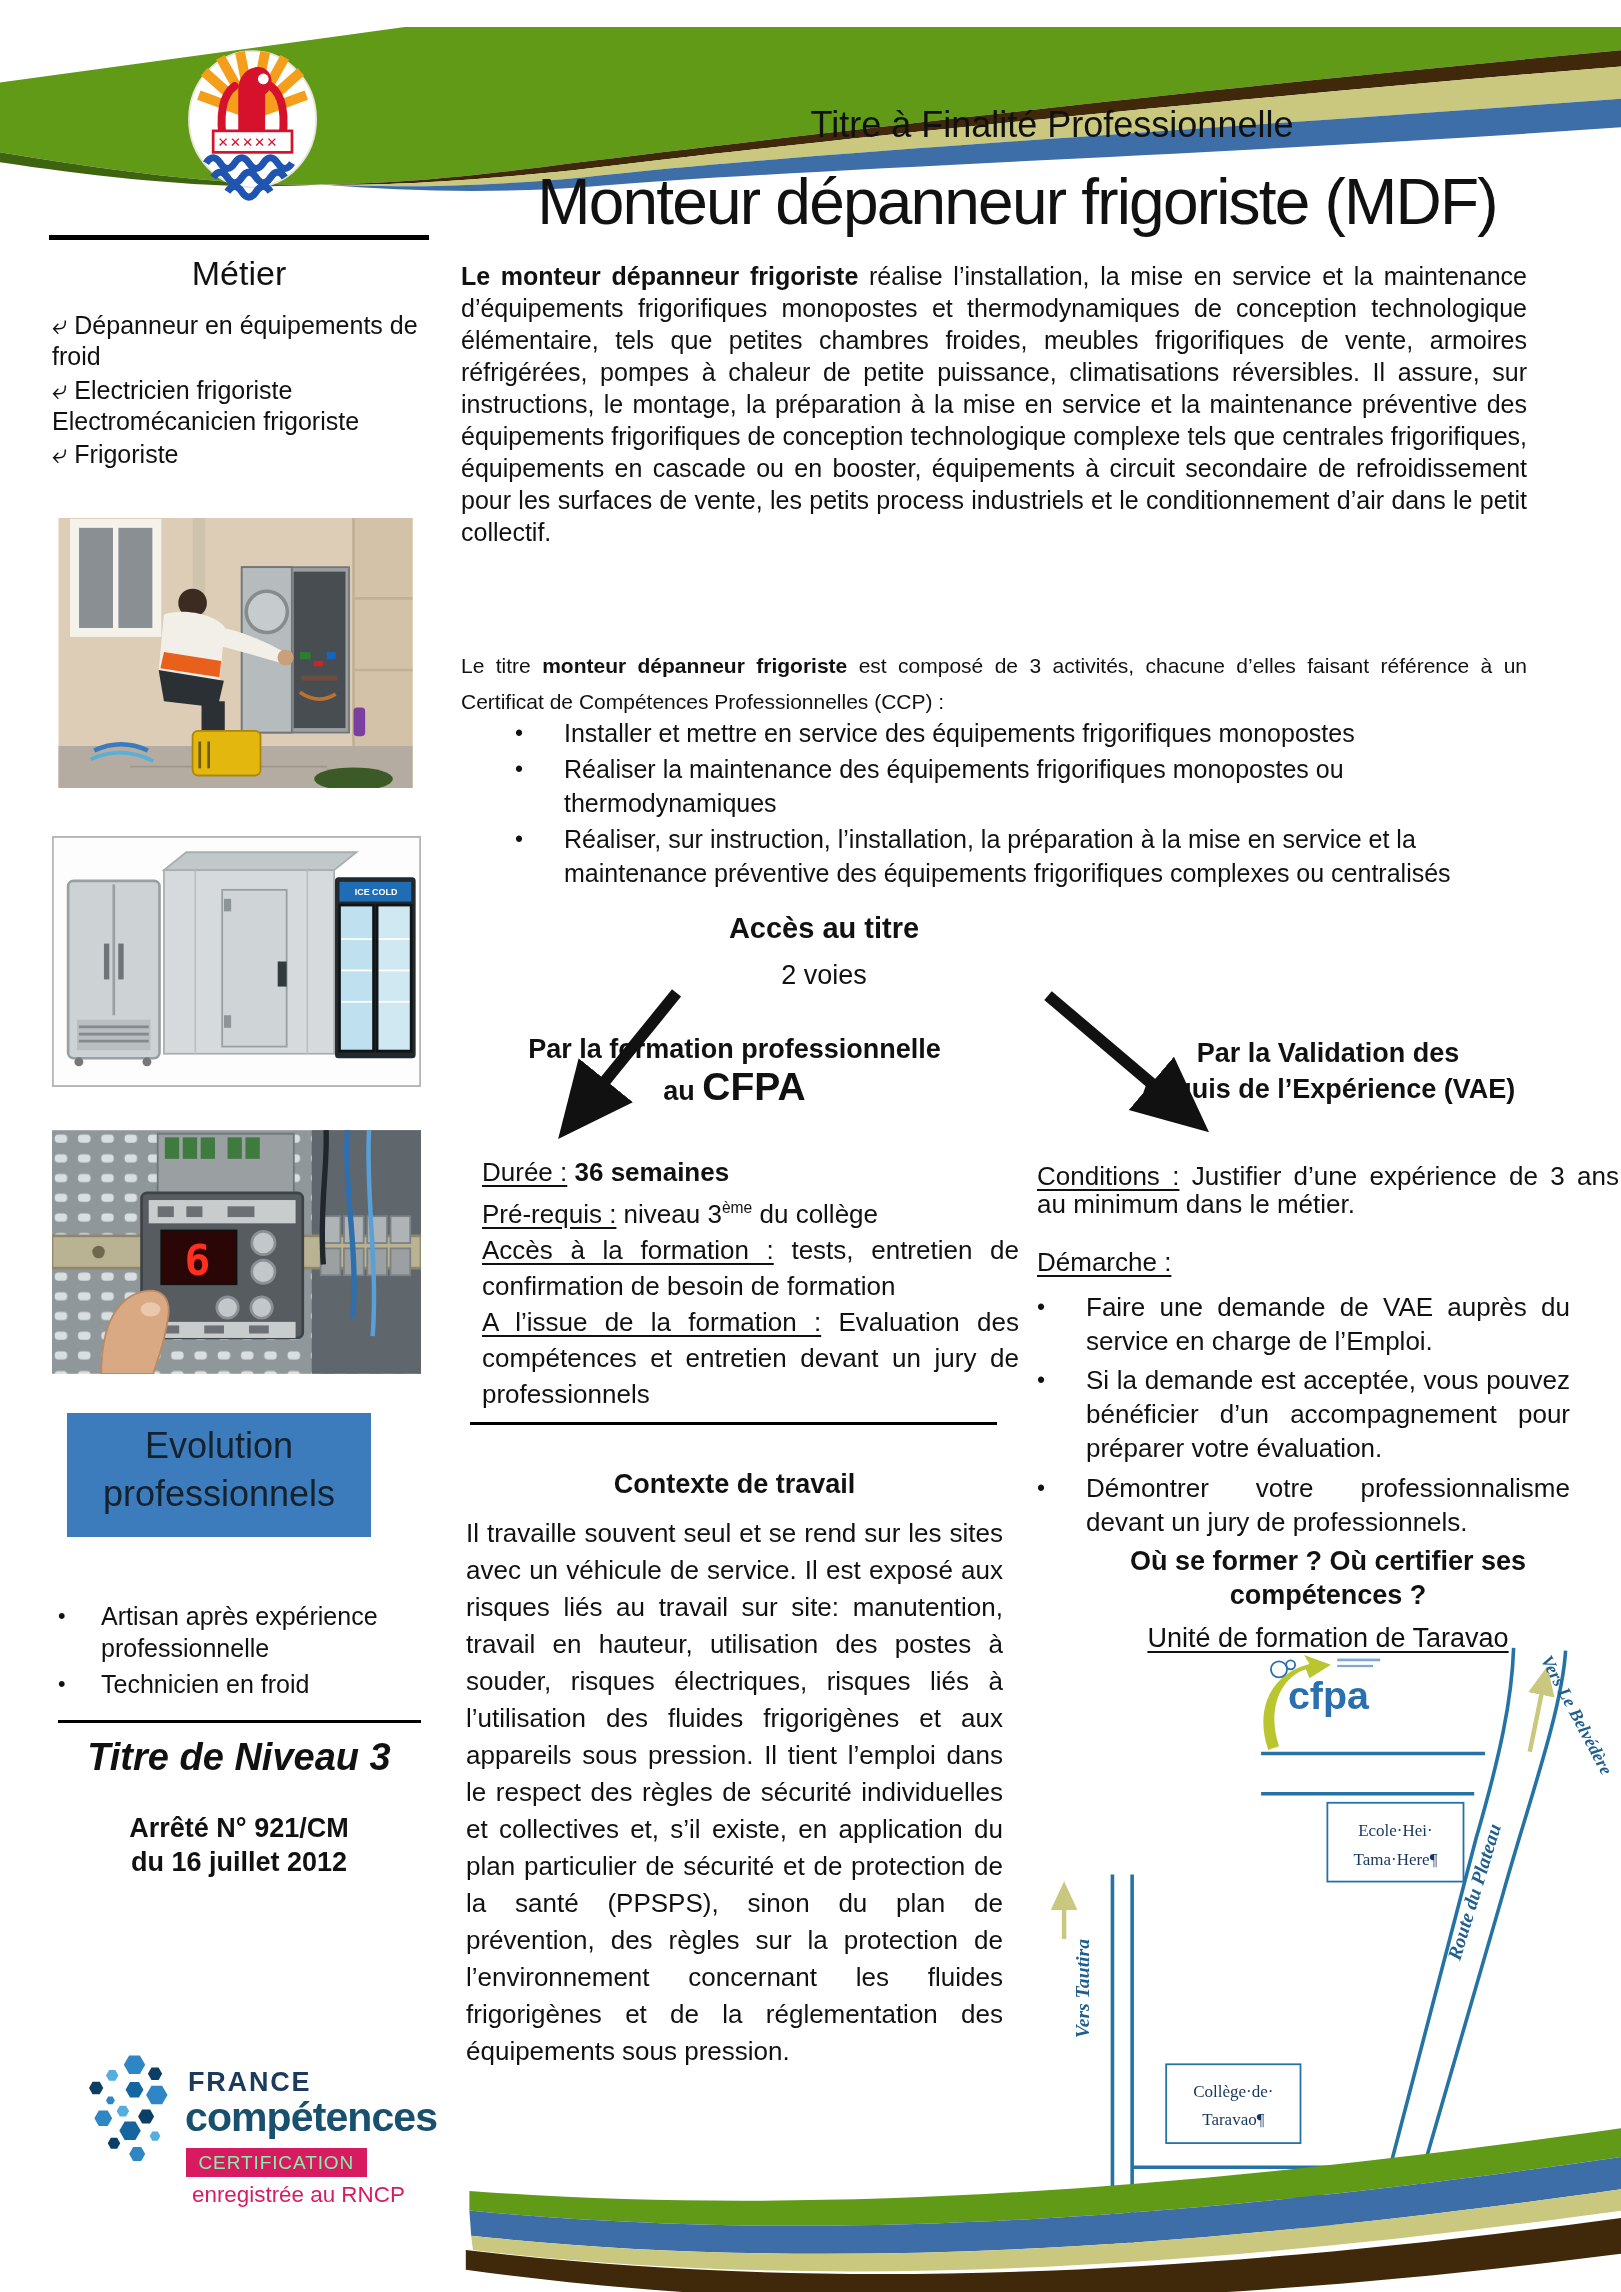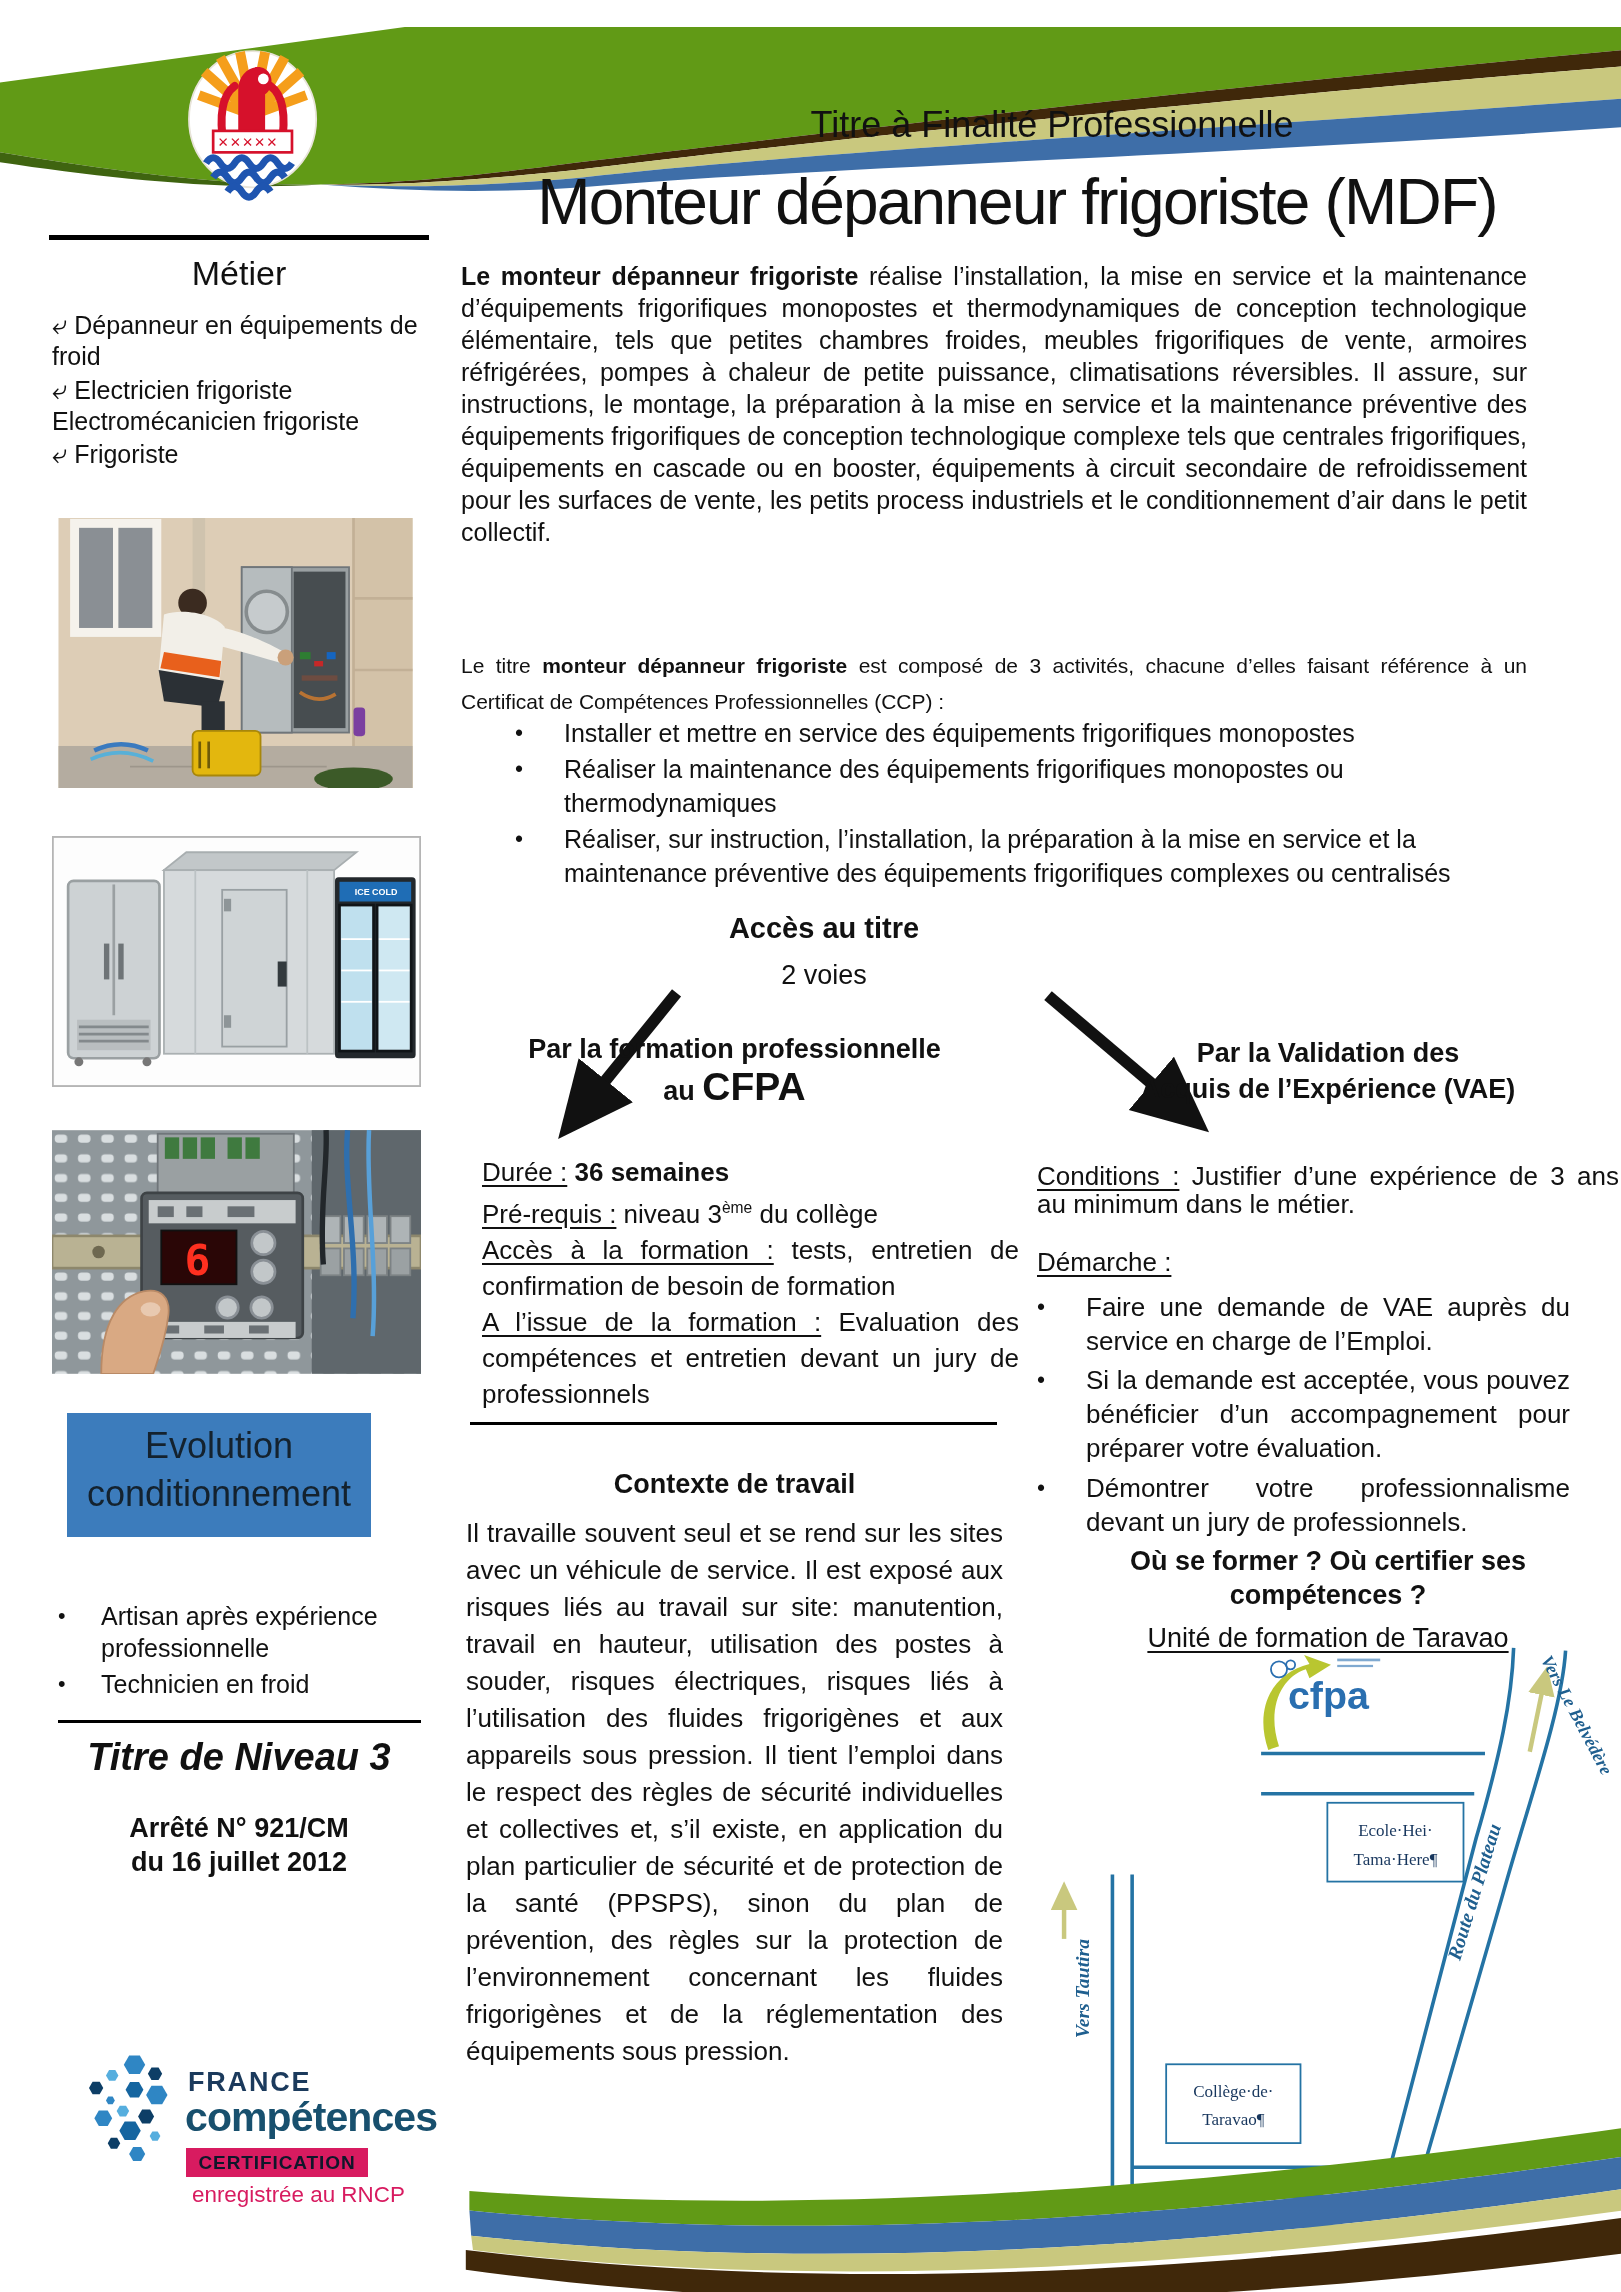--- a/index.html
+++ b/index.html
@@ -46,21 +46,21 @@
            font-size:36px;line-height:48px;padding-top:9px;box-sizing:border-box;margin-left:9px;}
   .evo-bullets{left:58px;top:1600px;width:369px;font-size:25px;line-height:32px;}
   .eli{display:flex;margin-bottom:3.6px;}
   .eli .dot{width:43px;flex:0 0 43px;font-size:21.5px;}
   .eli .t{width:322px;}
   .evo-divider{left:58px;top:1720px;width:363px;height:2.7px;background:#000;}
   .evo-niveau{left:49px;top:1736px;width:380px;font-size:38px;font-weight:bold;font-style:italic;}
   .evo-arrete{left:49px;top:1811px;width:380px;font-size:27px;font-weight:bold;line-height:34px;}
   .fc-brand-top{left:188px;top:2067px;font-size:27px;font-weight:bold;color:#1b3a5c;letter-spacing:1.8px;}
   .fc-brand-bottom{left:185px;top:2094px;font-size:41px;font-weight:bold;color:#18506e;letter-spacing:-0.9px;}
-  .fc-badge{left:186px;top:2148px;background:#d81b60;color:#0f172a;font-size:19px;font-weight:bold;
+  .fc-badge{left:186px;top:2148px;background:#d81b60;color:#86efac;font-size:19px;font-weight:normal;
             letter-spacing:0.9px;padding:3.6px 12.5px;}
   .fc-tagline{left:192px;top:2182px;font-size:22.4px;color:#d81b60;}
   sup{font-size:0.6em;}
   svg text{font-family:"Liberation Serif",serif;}
 </style>
 </head>
 <body>
 
 <div class="page">
 
@@ -348,21 +348,21 @@
       <circle cx="30" cy="18" r="9" stroke="#2a6fb0" stroke-width="2" fill="none"></circle>
       <circle cx="43" cy="13" r="5" stroke="#2a6fb0" stroke-width="2" fill="none"></circle>
       <rect x="95" y="6" width="48" height="3" fill="#2a6fb0" opacity="0.6"></rect>
       <rect x="95" y="13" width="40" height="2.5" fill="#2a6fb0" opacity="0.6"></rect>
       <text x="40" y="62" font-size="44" font-weight="bold" fill="#2a6fb0" style="font-family:'Liberation Sans',sans-serif">cfpa</text>
     </g>
   </svg>
 
   <div class="abs ctr evo-box">
     <div>Evolution</div>
-    <div>conditionnement</div>
+    <div>professionnels</div>
   </div>
 
   <div class="abs evo-bullets">
     <div class="eli">
       <span class="dot">•</span>
       <div class="t">Artisan après expérience professionnelle</div>
     </div>
     <div class="eli">
       <span class="dot">•</span>
       <div class="t">Technicien en froid</div>

